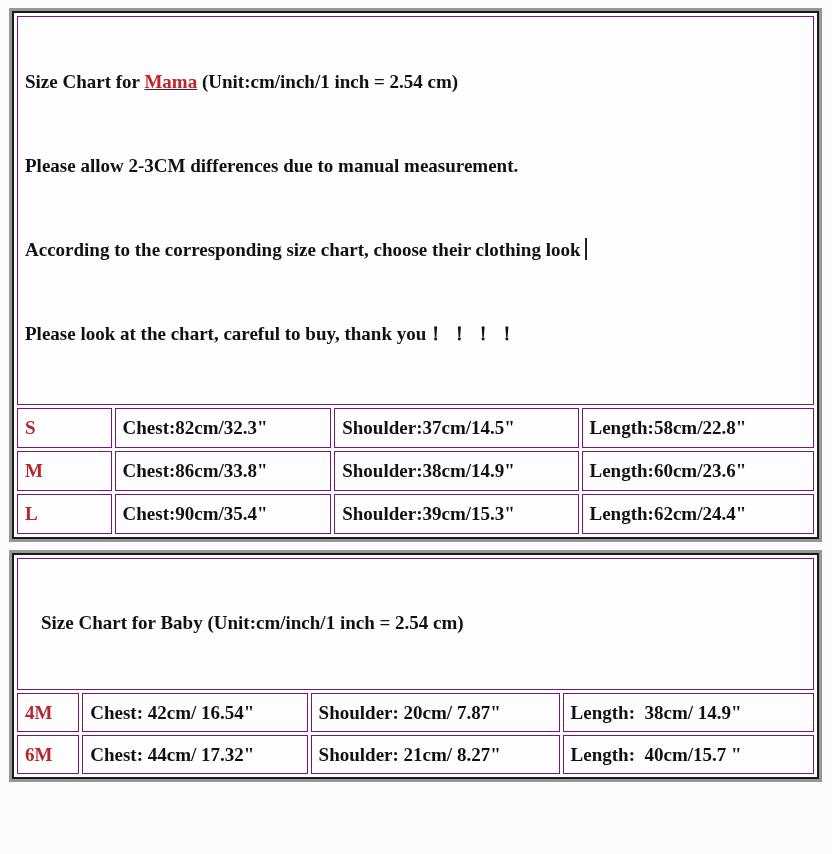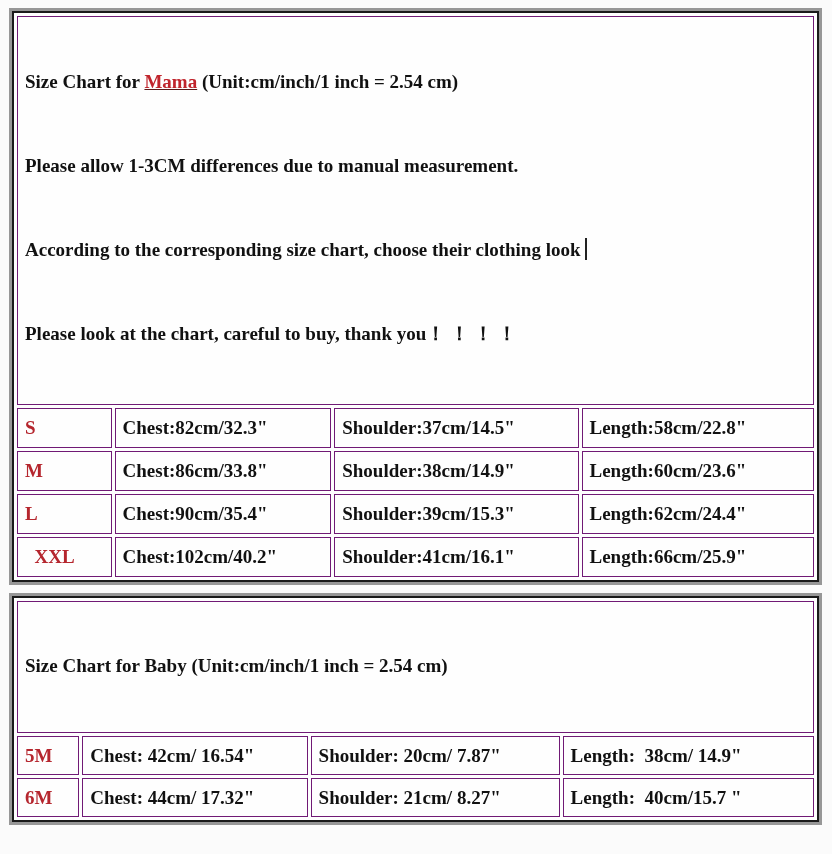--- a/index.html
+++ b/index.html
@@ -34,21 +34,21 @@
     line-height: 24px;
     vertical-align: middle;
     padding: 2px 4px 2px 7px;
     white-space: pre-wrap;
     overflow: hidden;
     background: #fefefe;
   }
   td.head-cell {
     padding: 1px 6px 2px 7px;
   }
-  td.head-cell p { margin: 3px 0 4px 0; }
+  td.head-cell p { margin: 3px 0 4px 16px; }
   td.head-cell.multi p { margin: 4px 0 8px 0; }
   tr.data-row td { height: 33px; }
   table.tall tr.data-row td { height: 34px; }
   .size-label { color: #b5262e; }
   .red-link {
     color: #c0242c;
     text-decoration: underline;
     text-decoration-color: #5a1a1a;
     cursor: pointer;
   }
@@ -80,21 +80,21 @@
     <colgroup>
         <col class="mc-size">
         <col class="mc-chest">
         <col class="mc-shoulder">
         <col class="mc-length">
       </colgroup>
     <tbody>
       <tr>
         <td colspan="4" class="head-cell multi">
           <p><span>Size Chart for </span><span class="red-link">Mama</span><span> (Unit:cm/inch/1 inch = 2.54 cm)</span></p>
-          <p>Please allow 1-3CM differences due to manual measurement.</p>
+          <p>Please allow 2-3CM differences due to manual measurement.</p>
           <p><span>According to the corresponding size chart, choose their clothing look</span><span class="caret"></span></p>
           <p>Please look at the chart, careful to buy, thank you！ ！ ！ ！</p>
         </td>
       </tr>
       <tr class="data-row">
         <td class="size-label">S</td>
         <td>Chest:82cm/32.3"</td>
         <td>Shoulder:37cm/14.5"</td>
         <td>Length:58cm/22.8"</td>
       </tr>
@@ -103,44 +103,38 @@
         <td>Chest:86cm/33.8"</td>
         <td>Shoulder:38cm/14.9"</td>
         <td>Length:60cm/23.6"</td>
       </tr>
       <tr class="data-row">
         <td class="size-label">L</td>
         <td>Chest:90cm/35.4"</td>
         <td>Shoulder:39cm/15.3"</td>
         <td>Length:62cm/24.4"</td>
       </tr>
-      <tr class="data-row">
-        <td class="size-label">  XXL</td>
-        <td>Chest:102cm/40.2"</td>
-        <td>Shoulder:41cm/16.1"</td>
-        <td>Length:66cm/25.9"</td>
-      </tr>
     </tbody>
   </table>
 
   <table class="size-table">
     <colgroup>
         <col class="bc-size">
         <col class="bc-chest">
         <col class="bc-shoulder">
         <col class="bc-length">
       </colgroup>
     <tbody>
       <tr>
         <td colspan="4" class="head-cell">
           <p><span>Size Chart for </span><span>Baby</span><span> (Unit:cm/inch/1 inch = 2.54 cm)</span></p>
         </td>
       </tr>
       <tr class="data-row">
-        <td class="size-label">5M</td>
+        <td class="size-label">4M</td>
         <td>Chest: 42cm/ 16.54"</td>
         <td>Shoulder: 20cm/ 7.87"</td>
         <td>Length:  38cm/ 14.9"</td>
       </tr>
       <tr class="data-row">
         <td class="size-label">6M</td>
         <td>Chest: 44cm/ 17.32"</td>
         <td>Shoulder: 21cm/ 8.27"</td>
         <td>Length:  40cm/15.7 "</td>
       </tr>

